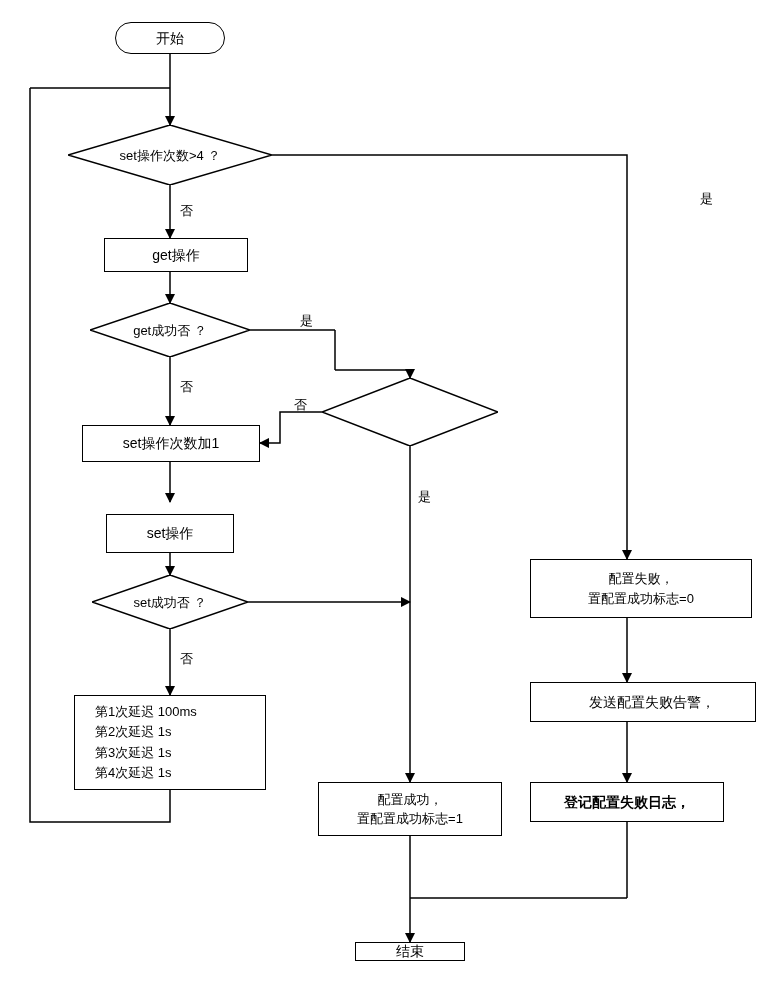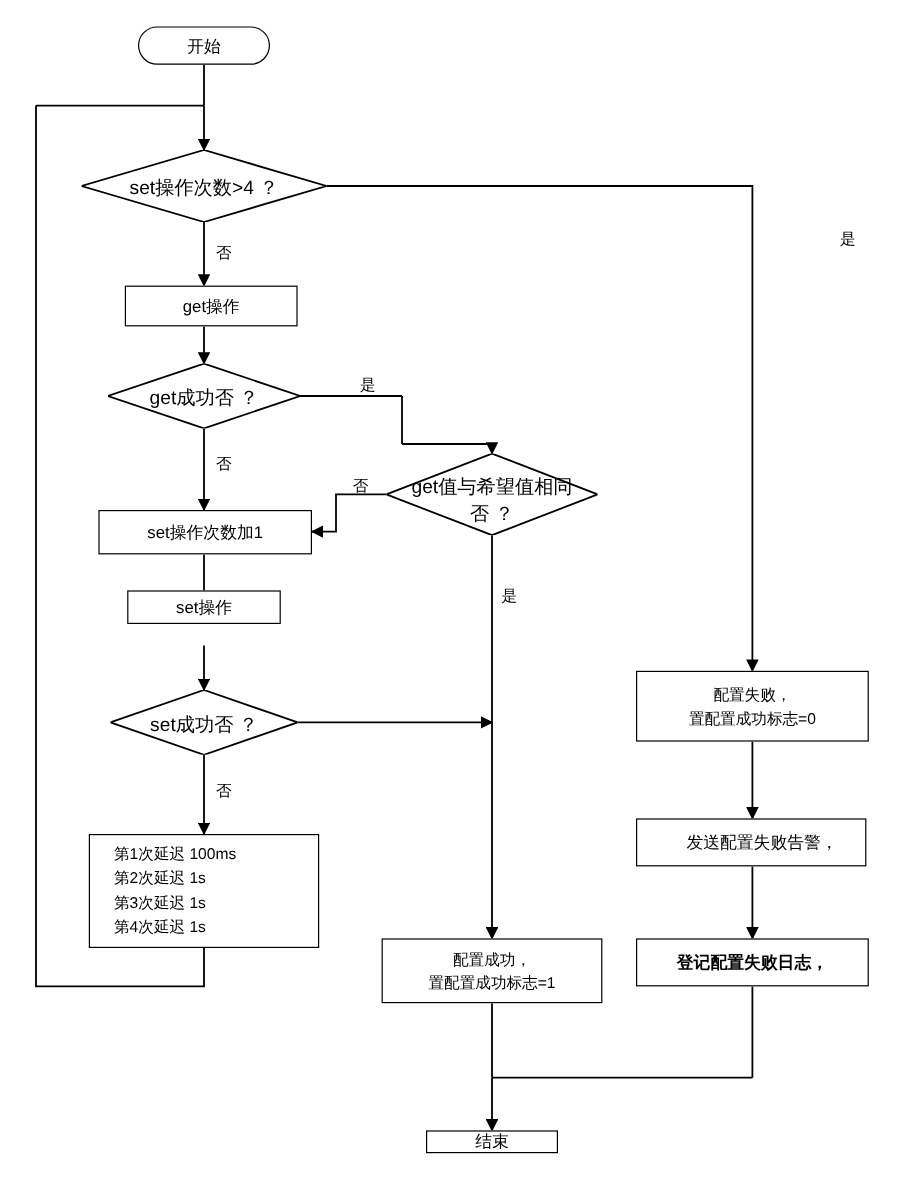--- a/index.html
+++ b/index.html
@@ -25,21 +25,21 @@
       padding: 3px 6px;
     }
     .node.multiline { font-size: 13px; line-height: 1.5; white-space: pre-line; }
     .node.delay { justify-content: flex-start; text-align: left; font-size: 13px; line-height: 1.55; padding-left: 20px; }
     .diamond {
       position: absolute;
     }
     .diamond svg { display: block; }
     .diamond .dlabel {
       position: absolute;
-      font-size: 16px;
+      font-size: 13px;
       text-align: center;
       white-space: pre-line;
       line-height: 1.35;
     }
     .edge-label {
       position: absolute;
       font-size: 13px;
       background: transparent;
     }
     svg.connectors {
@@ -128,31 +128,29 @@
     </svg>
   <div class="dlabel" style="left:0; top:19px; width:160px;">get成功否 ？</div>
 </div>
 <div class="edge-label" style="left:300px; top:312px;">是</div>
 <div class="edge-label" style="left:180px; top:378px;">否</div>
 
 <div class="diamond" style="left:322px; top:378px;">
   <svg width="176" height="68">
       <polygon points="88,0 176,34 88,68 0,34" fill="#fff" stroke="#000" stroke-width="1.5"></polygon>
     </svg>
-  <div class="dlabel" style="left:0; top:18px; width:176px;">get值与希望值相同
-否 ？</div>
 </div>
 <div class="edge-label" style="left:294px; top:396px;">否</div>
 <div class="edge-label" style="left:418px; top:488px;">是</div>
 
 <div class="node" style="left:82px; top:425px; width:178px; height:37px;">
   <span>set操作次数加1</span>
 </div>
 
-<div class="node" style="left:106px; top:492px; width:128px; height:28px;">
+<div class="node" style="left:106px; top:514px; width:128px; height:39px;">
   <span>set操作</span>
 </div>
 
 <div class="diamond" style="left:92px; top:575px;">
   <svg width="156" height="54">
       <polygon points="78,0 156,27 78,54 0,27" fill="#fff" stroke="#000" stroke-width="1.5"></polygon>
     </svg>
   <div class="dlabel" style="left:0; top:19px; width:156px;">set成功否 ？</div>
 </div>
 <div class="edge-label" style="left:180px; top:650px;">否</div>
@@ -164,26 +162,26 @@
     <div>第3次延迟  1s</div>
     <div>第4次延迟  1s</div>
   </div>
 </div>
 
 <div class="node multiline" style="left:318px; top:782px; width:184px; height:54px;text-align:center;">
   <span>配置成功，
 置配置成功标志=1</span>
 </div>
 
-<div class="node multiline" style="left:530px; top:559px; width:194px; height:59px;">
+<div class="node multiline" style="left:530px; top:559px; width:222px; height:59px;">
   <span>配置失败，
 置配置成功标志=0</span>
 </div>
 
-<div class="node" style="left:530px; top:682px; width:192px; height:40px;padding-left:24px;">
+<div class="node" style="left:530px; top:682px; width:226px; height:40px;padding-left:24px;">
   <span>发送配置失败告警，</span>
 </div>
 
 <div class="node" style="left:530px; top:782px; width:194px; height:40px;font-weight:bold;">
   <span>登记配置失败日志，</span>
 </div>
 
 <div class="node" style="left:355px; top:942px; width:110px; height:19px;">
   <span>结束</span>
 </div>

